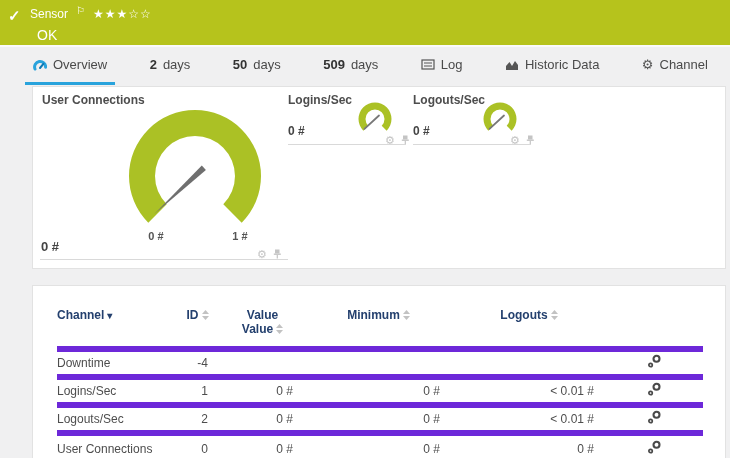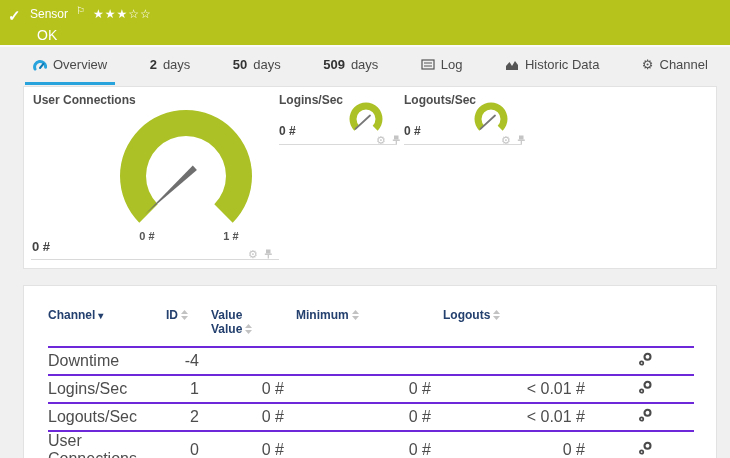--- a/index.html
+++ b/index.html
@@ -20,38 +20,38 @@
   .tabbar { height:40px; border-top:2px solid #fafafa; display:flex; align-items:stretch;
             justify-content:space-between; padding:0 14px 0 25px; }
   .tab { display:flex; align-items:center; gap:6px; padding:0 8px; font-size:13px;
          color:#4a4a4a; cursor:pointer; border-bottom:3px solid transparent; }
   .tab.sel { border-bottom-color:#29a3dc; }
   .tab .num { font-weight:bold; color:#333; }
   .tab .glyph { font-size:13px; color:#555; line-height:1; }
   .tab svg { display:block; }
 
   
-  .panel { position:relative; margin-left:23px; width:694px; background:#fff;
+  .panel { position:relative; margin-left:32px; width:694px; background:#fff;
            border:1px solid #e2e2e2; }
   .panel1 { margin-top:1px; height:183px; }
   .panel2 { margin-top:16px; height:193px; padding:22px 24px 0 24px; }
 
   .g-title { position:absolute; font-size:12px; font-weight:bold; color:#4d4d4d; }
   .g-value { position:absolute; font-weight:bold; color:#444; }
   .g-scale { position:absolute; transform:translateX(-50%); font-size:11px; font-weight:bold; color:#555; }
   .g-icons { position:absolute; display:flex; gap:5px; align-items:center; color:#c4c4c4; }
   .g-icons .gear-glyph { font-size:11px; line-height:1; cursor:pointer; }
   .g-divider { position:absolute; height:1px; background:#d9d9d9; }
 
   
   table { border-collapse:collapse; width:646px; table-layout:fixed; }
-  th { font-size:12px; font-weight:bold; color:#24406e; text-align:left;
+  th { font-size:12px; font-weight:bold; color:#24406e; text-align:center;
        vertical-align:top; padding:0 0 9px 0; cursor:pointer; }
   th.c-channel { text-align:left; }
-  td { font-size:16px; color:#4d4d4d; height:28px; border-top:2px solid #6d28d9;
+  td { font-size:12px; color:#4d4d4d; height:28px; border-top:6px solid #6d28d9;
        text-align:right; padding-right:12px; }
   td.c-channel { text-align:left; padding-right:0; }
   td.c-edit, th.c-edit { text-align:center; padding-right:0; }
   thead th { border-bottom:1px solid #d0d0d0; }
   thead th.pad { border-bottom:1px solid #d0d0d0; }
   .sortsvg { display:inline-block; vertical-align:-1px; margin-left:3px; }
   .caret { color:#24406e; font-size:10px; margin-left:3px; }
   .editsvg { cursor:pointer; display:inline-block; }
 </style>
 </head>

